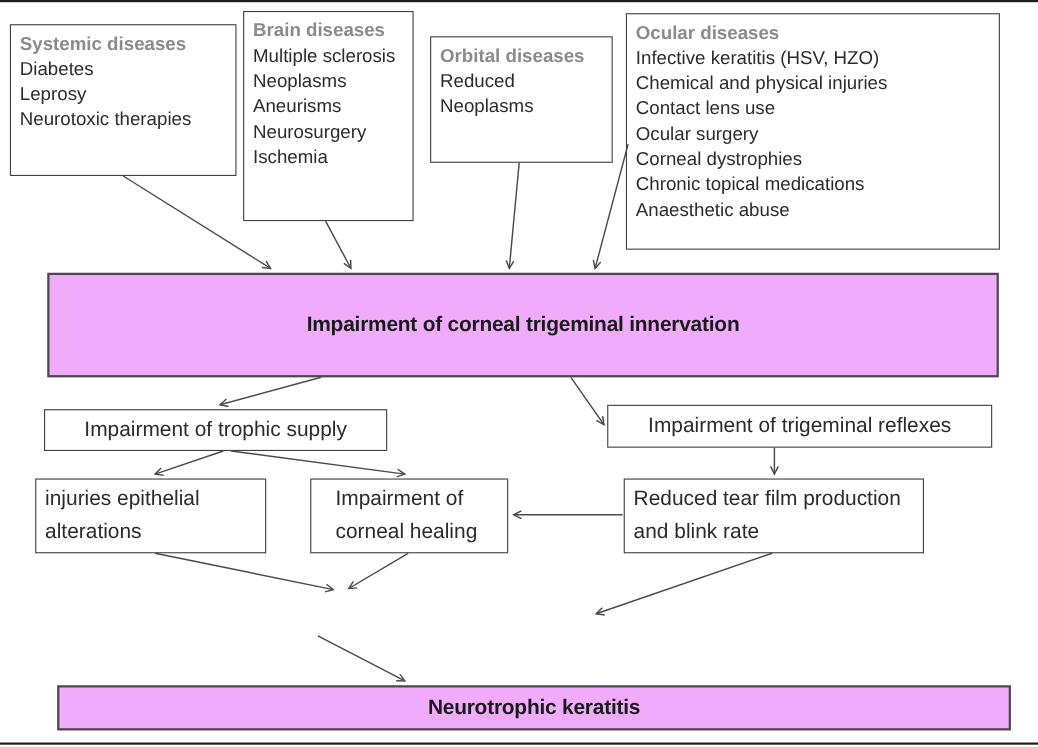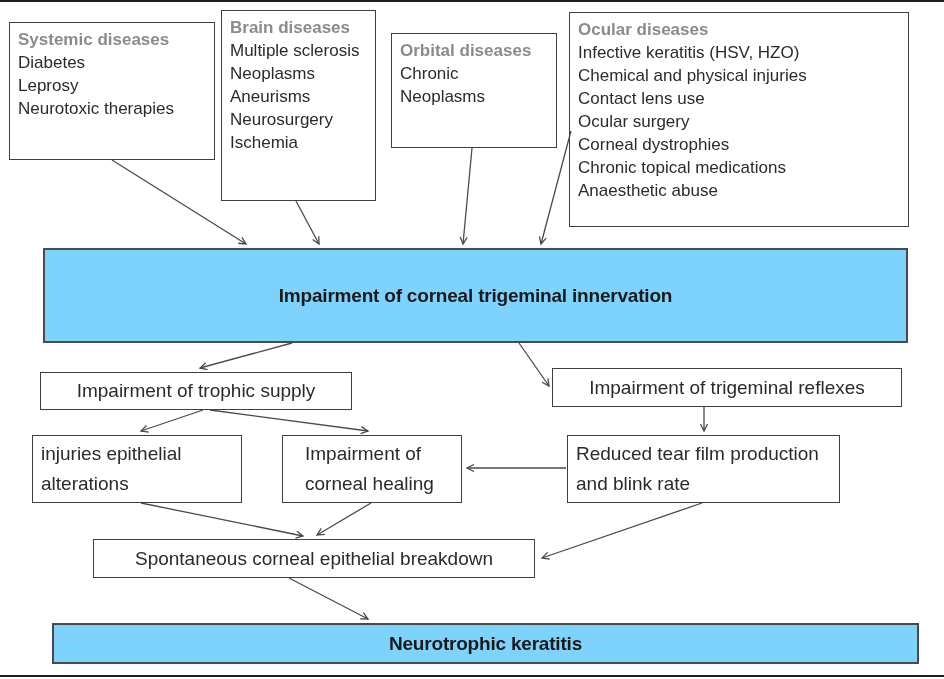--- a/index.html
+++ b/index.html
@@ -31,21 +31,21 @@
     display:flex;align-items:center;justify-content:center;
     font-size:19px;
     text-align:center;
   }
   .multi-box{
     padding:3px 6px 0 8px;
     font-size:19px;
     line-height:30px;
   }
   .band{
-    background:#7dd3fc;
+    background:#f0abfc;
     border:2px solid #4a4a4a;
     font-weight:bold;
     font-size:19px;
     letter-spacing:-0.2px;
     color:#1a1a1a;
   }
   #arrows{position:absolute;left:0;top:0;pointer-events:none;}
 </style>
 </head>
 <body>
@@ -66,21 +66,21 @@
     <div class="hdr">Brain diseases</div>
     <div>Multiple sclerosis</div>
     <div>Neoplasms</div>
     <div>Aneurisms</div>
     <div>Neurosurgery</div>
     <div>Ischemia</div>
   </div>
 
   <div class="box list-box" style="left:391px;top:33px;width:166px;height:115px;">
     <div class="hdr">Orbital diseases</div>
-    <div>Chronic</div>
+    <div>Reduced</div>
     <div>Neoplasms</div>
   </div>
 
   <div class="box list-box" style="left:569px;top:12px;width:340px;height:215px;">
     <div class="hdr">Ocular diseases</div>
     <div>Infective keratitis (HSV, HZO)</div>
     <div>Chemical and physical injuries</div>
     <div>Contact lens use</div>
     <div>Ocular surgery</div>
     <div>Corneal dystrophies</div>
@@ -105,23 +105,20 @@
   </div>
 
   <div class="box multi-box" style="left:282px;top:435px;width:180px;height:68px;padding-left:22px;">
     <span>Impairment of corneal healing</span>
   </div>
 
   <div class="box multi-box" style="left:567px;top:435px;width:273px;height:68px;">
     <span>Reduced tear film production and blink rate</span>
   </div>
 
-  <div class="box center-box" style="left:93px;top:539px;width:442px;height:39px;">
-    <span>Spontaneous corneal epithelial breakdown</span>
-  </div>
 
   <div class="box center-box band" style="left:52px;top:623px;width:867px;height:41px;">
     <span>Neurotrophic keratitis</span>
   </div>
 
   <svg id="arrows" width="944" height="679" viewBox="0 0 944 679">
     <defs>
       <marker id="arr" markerWidth="11" markerHeight="11" refX="7.5" refY="4" orient="auto" markerUnits="userSpaceOnUse">
         <path d="M0.5,0.5 L7.5,4 L0.5,7.5" fill="none" stroke="#4a4a4a" stroke-width="1.3"></path>
       </marker>

